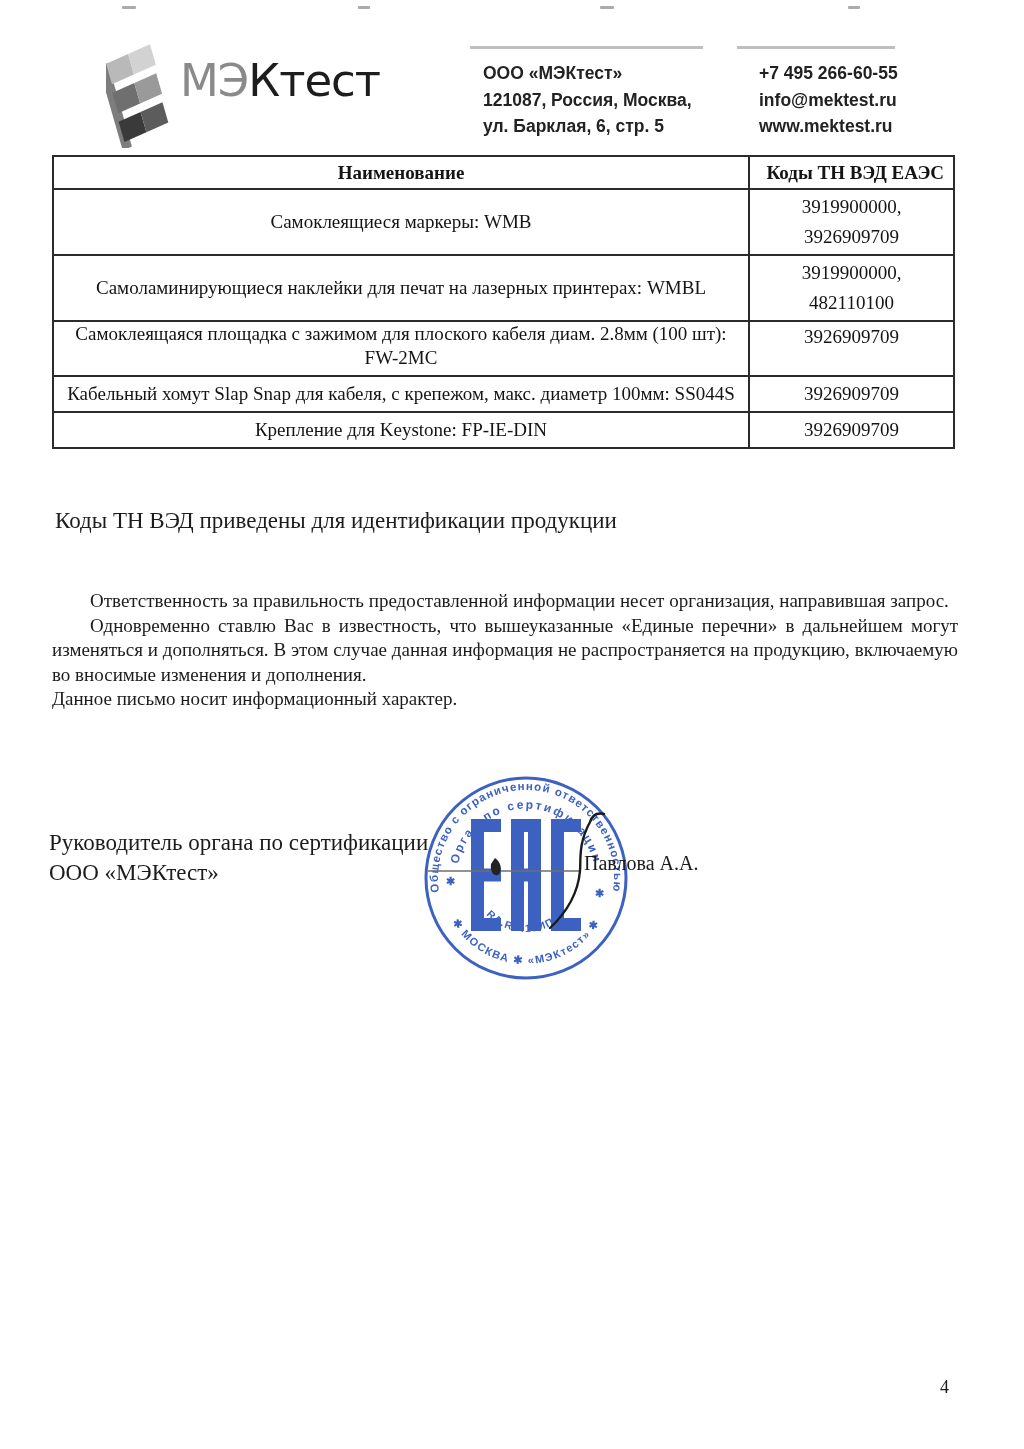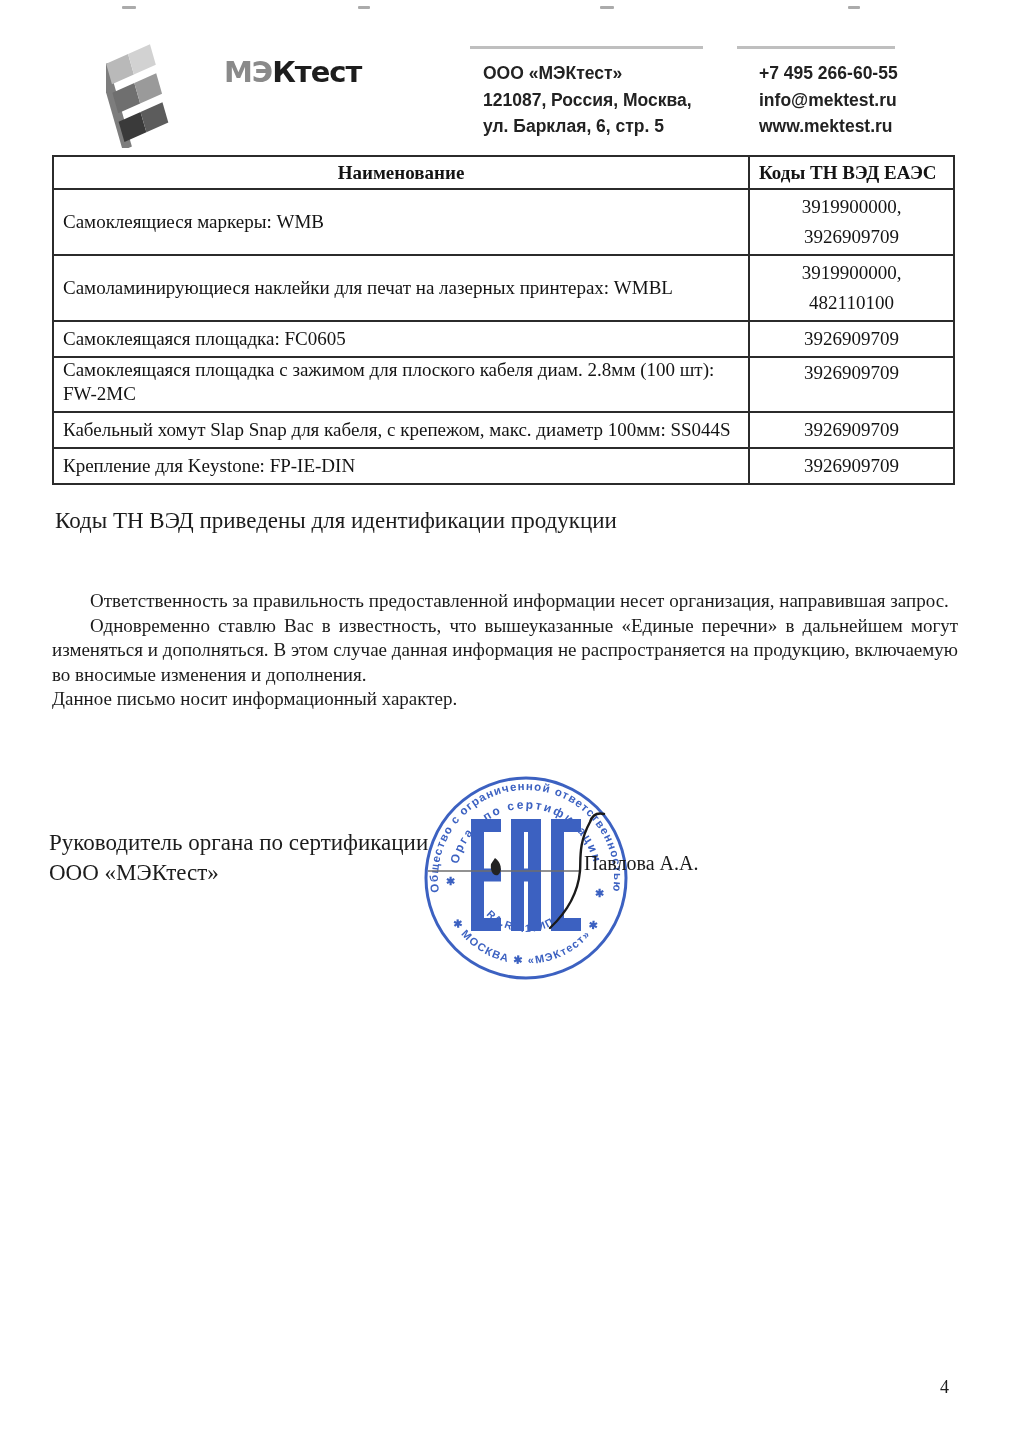--- a/index.html
+++ b/index.html
@@ -3,40 +3,40 @@
 <meta charset="utf-8">
 <style>
   html,body{margin:0;padding:0;background:#e8e8e8;}
   .page{position:relative;width:1024px;height:1449px;background:#ffffff;overflow:hidden;
         font-family:"Liberation Serif",serif;color:#1c1c1c;}
   .artifact{position:absolute;background:#8f8f8f;border-radius:1px;opacity:.75;}
 
   
   .logo-icon{position:absolute;left:106px;top:40px;}
   .logo-text{position:absolute;left:180px;top:58px;font-family:"DejaVu Sans",sans-serif;
-             font-weight:700;font-size:29px;letter-spacing:-1px;line-height:1;margin-left:44px;}
+             font-weight:400;font-size:45px;letter-spacing:-1px;line-height:1;}
   .logo-text .lg-gray{color:#8a8a8a;}
   .logo-text .lg-black{color:#1d1d1d;}
   .rule{position:absolute;top:46px;height:3px;background:#9c9c9c;opacity:.65;}
   .rule.left{left:470px;width:233px;}
   .rule.right{left:737px;width:158px;}
   .hcol{position:absolute;top:60px;font-family:"Liberation Sans",sans-serif;font-weight:700;
         font-size:17.5px;line-height:26.5px;color:#222;}
   .hcol.company{left:483px;}
   .hcol.contacts{left:759px;}
 
   
   .tbl-wrap{position:absolute;left:52px;top:155px;}
   table.codes-table{border-collapse:collapse;table-layout:fixed;width:901px;
         font-size:19px;color:#141414;}
   table.codes-table th,table.codes-table td{border:2px solid #2b2b2b;padding:2px 9px;}
   table.codes-table th{font-weight:700;}
   th.h-name{text-align:center;}
-  th.h-codes{text-align:left;}
-  td.name{text-align:left;line-height:24px;}
+  th.h-codes{text-align:right;}
+  td.name{text-align:center;line-height:24px;}
   td.codes{text-align:center;line-height:30px;}
   td.codes div:empty{display:none;}
   tr.va-top td{vertical-align:top;padding-top:0;}
 
   .note{position:absolute;left:55px;top:508px;font-size:23px;}
 
   .bodytext{position:absolute;left:52px;top:589px;width:906px;font-size:19px;line-height:24.5px;}
   .bodytext p{margin:0;text-align:justify;}
   .bodytext p.indent{text-indent:38px;}
   .bodytext p.plain{text-align:left;}
@@ -108,26 +108,20 @@
           <td class="codes">
             <div>3919900000,</div>
             <div>3926909709</div>
           </td>
         </tr>
         <tr style="height:60px">
           <td class="name">Самоламинирующиеся наклейки для печат на лазерных принтерах: WMBL</td>
           <td class="codes">
             <div>3919900000,</div>
             <div>482110100</div>
-          </td>
-        </tr>
-        <tr style="height:32px">
-          <td class="name">Самоклеящаяся площадка: FC0605</td>
-          <td class="codes">
-            <div>3926909709</div>
           </td>
         </tr>
         <tr style="height:55px" class="va-top">
           <td class="name">Самоклеящаяся площадка с зажимом для плоского кабеля диам. 2.8мм (100 шт): FW-2MC</td>
           <td class="codes">
             <div>3926909709</div>
           </td>
         </tr>
         <tr style="height:31px">
           <td class="name">Кабельный хомут Slap Snap для кабеля, с крепежом, макс. диаметр 100мм: SS044S</td>

